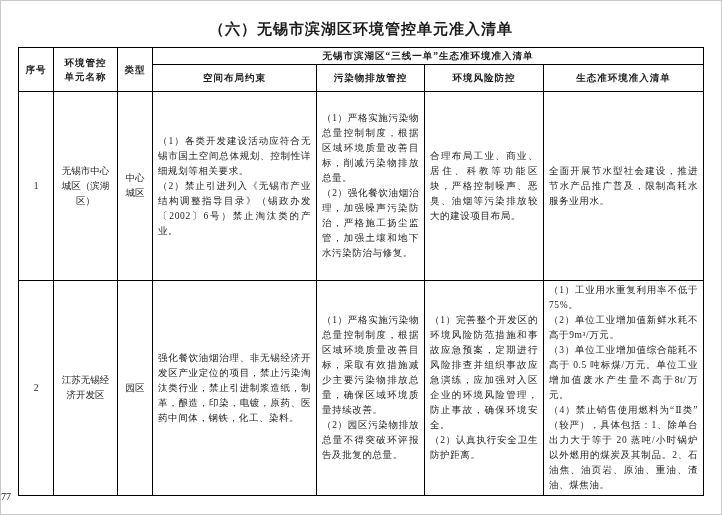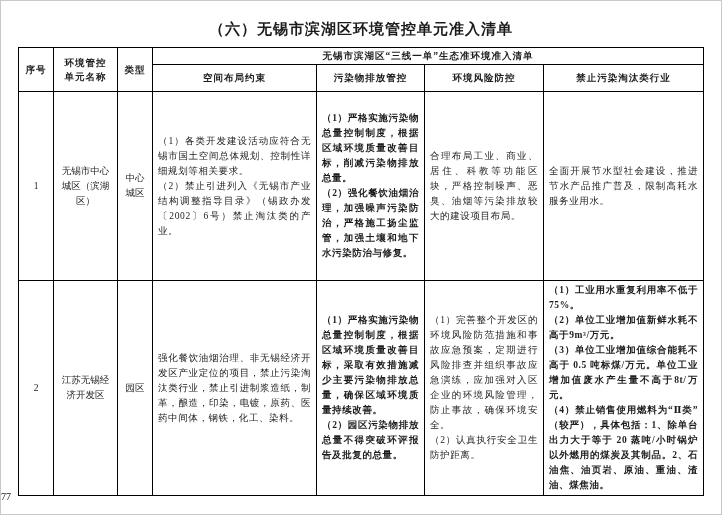--- a/index.html
+++ b/index.html
@@ -52,21 +52,21 @@
   .col-name{width:64px;}
   .col-type{width:35px;}
   .col-spatial{width:164px;}
   .col-pollutant{width:108px;}
   .col-risk{width:119px;}
   .col-resource{width:160px;}
   tr.merged-row th{height:14px;line-height:14px;padding:1px 2px;}
   tr.subhead-row th{height:27px;}
   tr.data-row-1 td{height:189px;}
   tr.data-row-2 td{height:200px;}
-  td.top-align{vertical-align:top;padding-top:4px;font-weight:bold;}
+  td.top-align{vertical-align:top;padding-top:4px;}
   .page-number{
     position:absolute;
     bottom:12px;
     left:0;right:0;
     text-align:left;
     font-size:10px;
     margin-top:12px;
   }
 </style>
 </head>
@@ -89,21 +89,21 @@
       <th rowspan="2">序号</th>
       <th rowspan="2" style="white-space:pre-line;">环境管控
 单元名称</th>
       <th rowspan="2">类型</th>
       <th colspan="4">无锡市滨湖区“三线一单”生态准环境准入清单</th>
     </tr>
     <tr class="subhead-row">
       <th>空间布局约束</th>
       <th>污染物排放管控</th>
       <th>环境风险防控</th>
-      <th>禁止污染淘汰类行业</th>
+      <th>生态准环境准入清单</th>
     </tr>
     <tr class="data-row-1">
       <td class="center">1</td>
       <td class="center">无锡市中心城区（滨湖区）</td>
       <td class="center" style="white-space:pre-line;">中心 城区</td>
       <td class="body-text">（1）各类开发建设活动应符合无锡市国土空间总体规划、控制性详细规划等相关要求。
 （2）禁止引进列入《无锡市产业结构调整指导目录》（锡政办发〔2002〕6号）禁止淘汰类的产业。</td>
       <td class="body-text top-align">（1）严格实施污染物总量控制制度，根据区域环境质量改善目标，削减污染物排放总量。
 （2）强化餐饮油烟治理，加强噪声污染防治，严格施工扬尘监管，加强土壤和地下水污染防治与修复。</td>
       <td class="body-text">合理布局工业、商业、居住、科教等功能区块，严格控制噪声、恶臭、油烟等污染排放较大的建设项目布局。</td>

